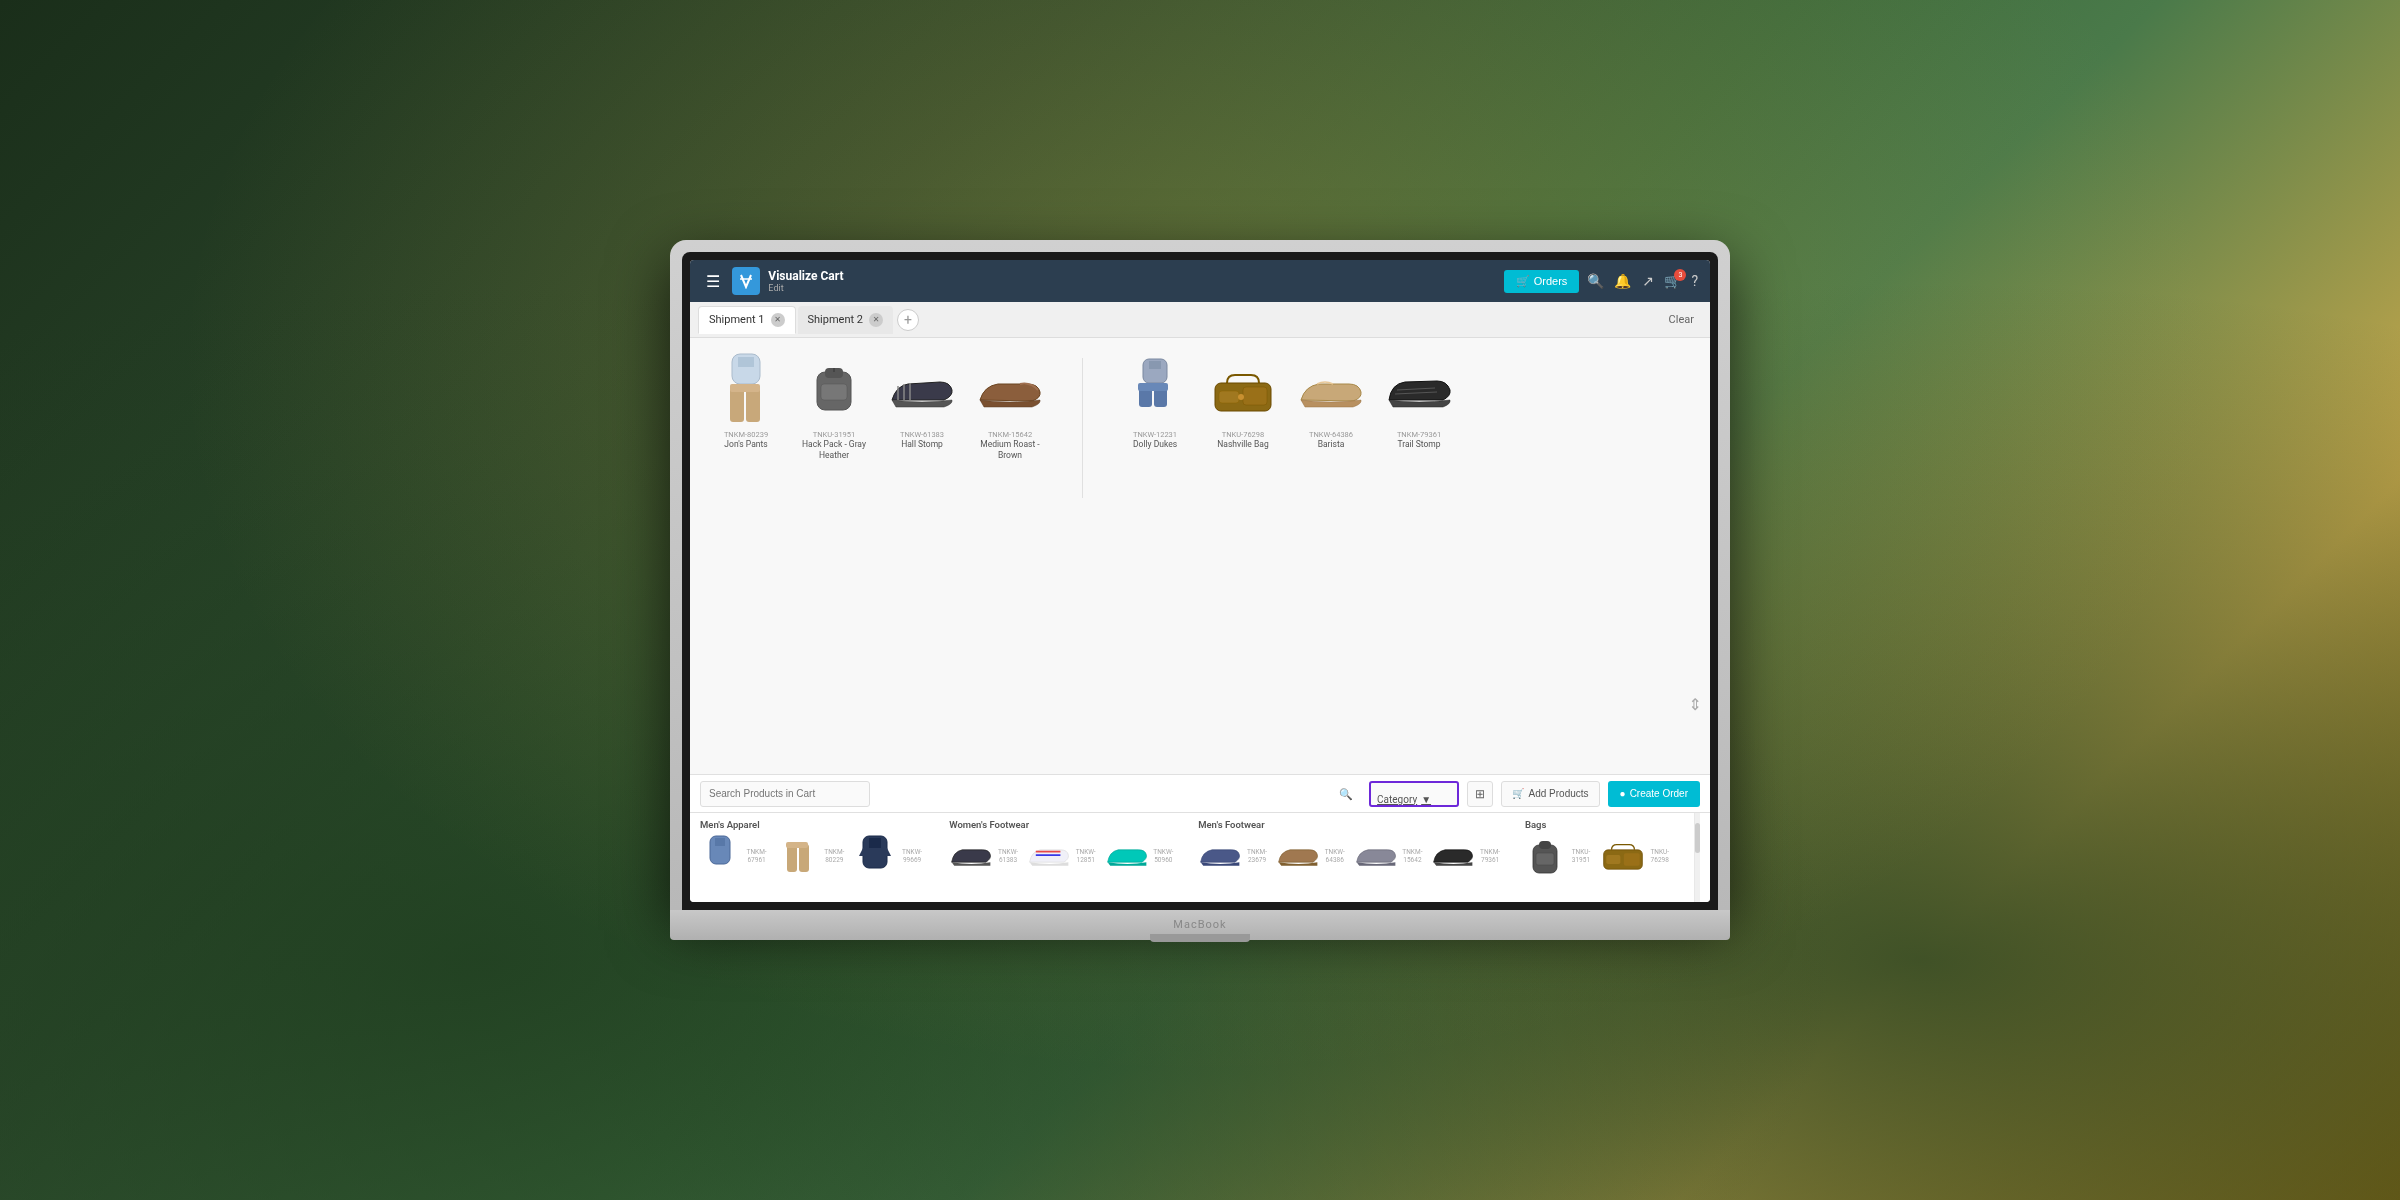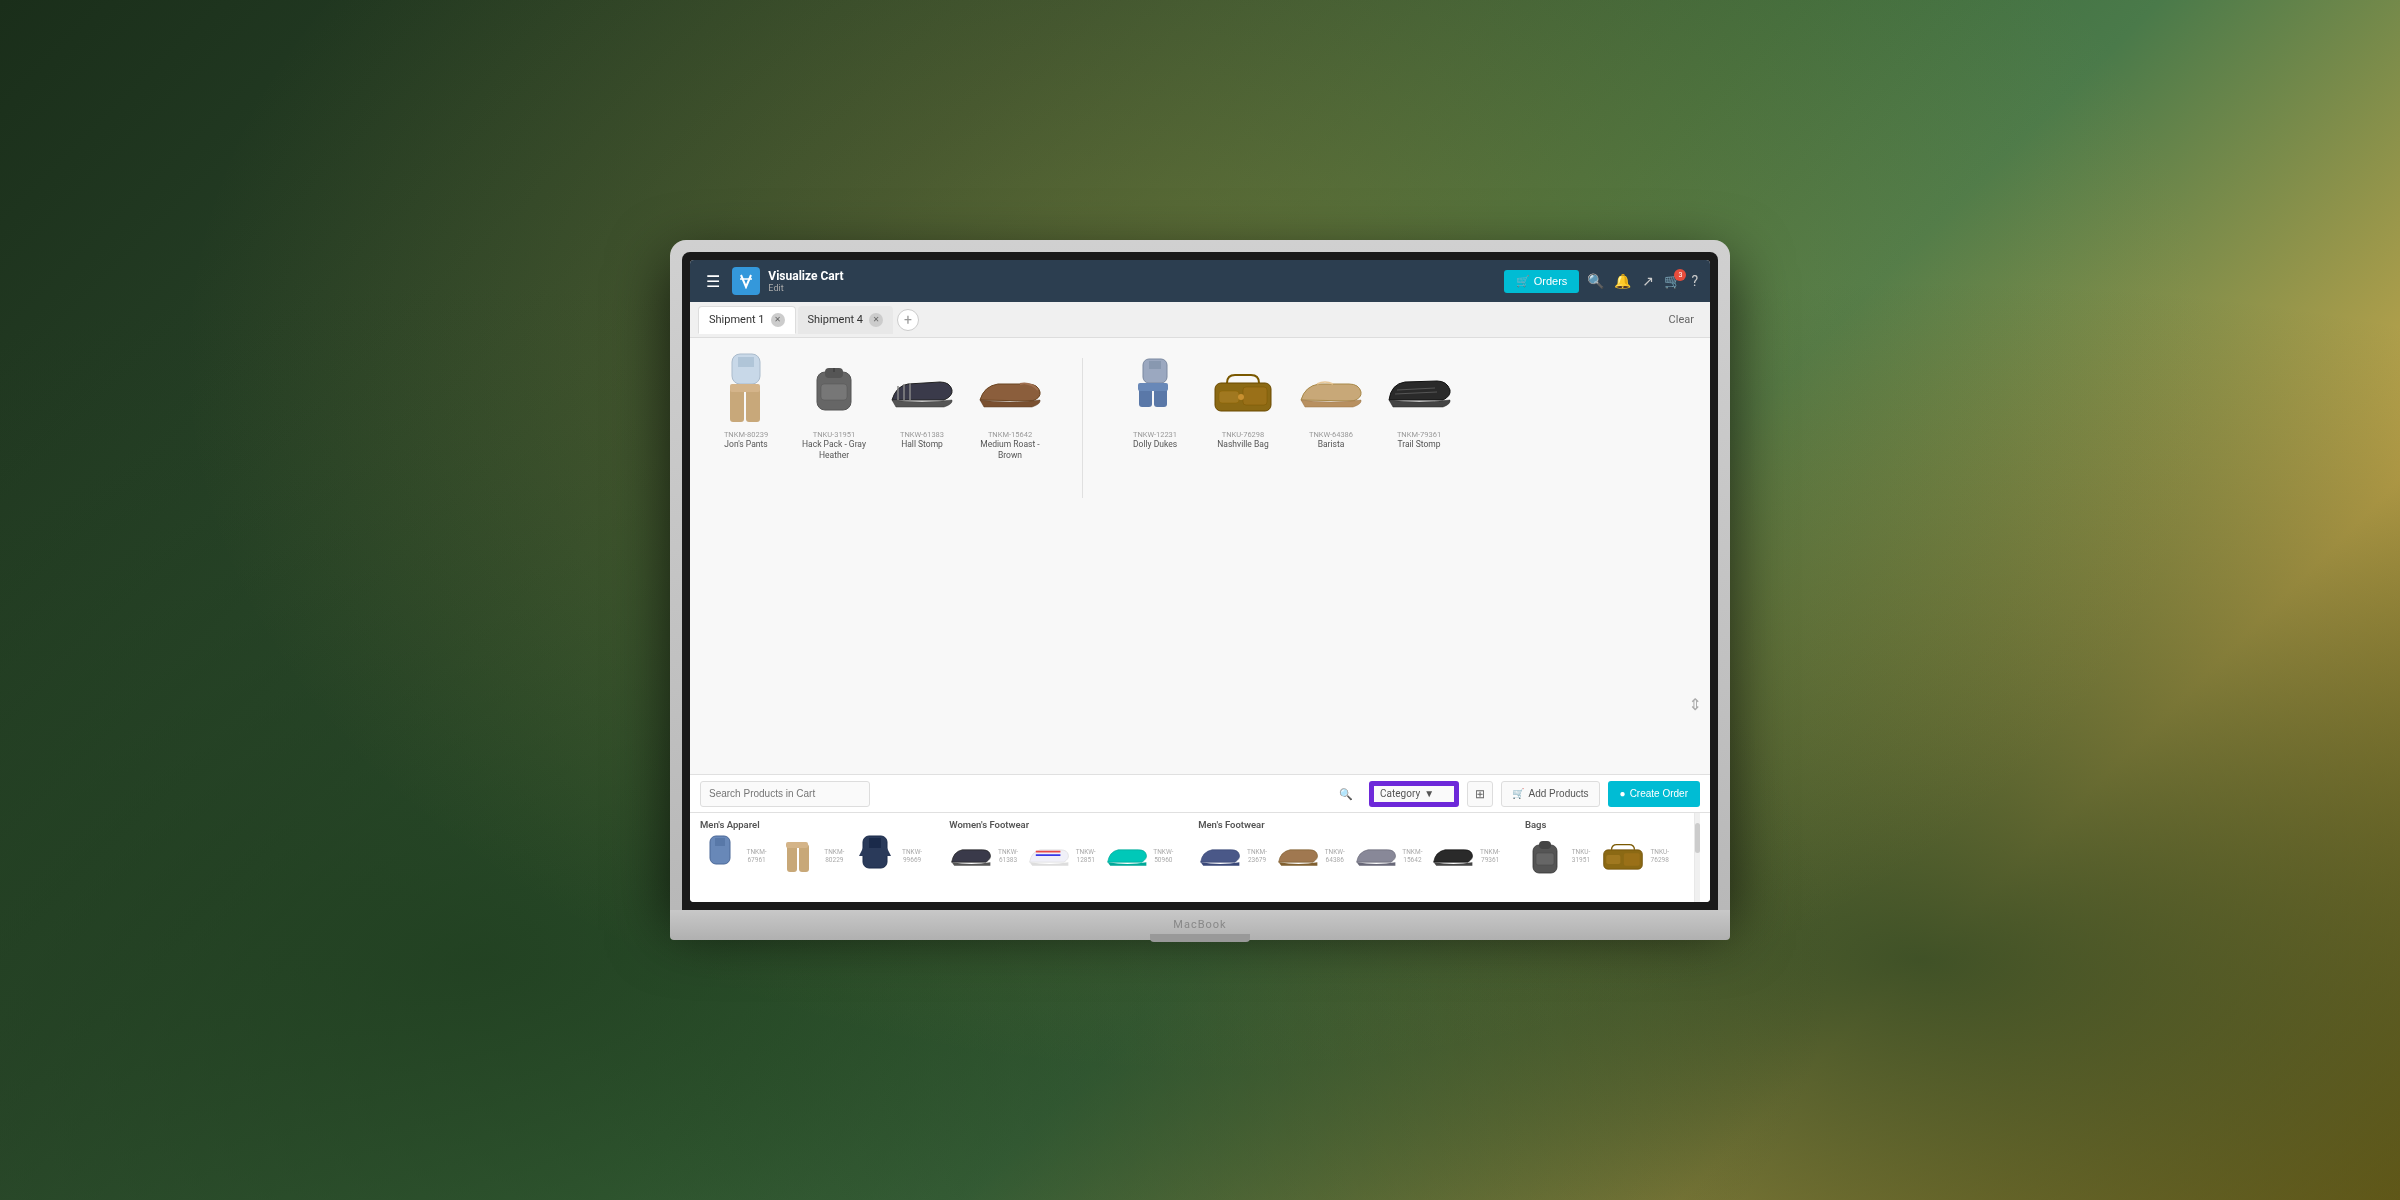--- a/index.html
+++ b/index.html
@@ -345,31 +345,32 @@
       position: absolute;
       right: 8px;
       top: 50%;
       transform: translateY(-50%);
       color: #aaa;
       font-size: 11px;
       pointer-events: none;
     }
     .category-select {
       height: 26px;
-      border: 5px solid #6d28d9;
+      border: 2px solid #6d28d9;
       border-radius: 3px;
       padding: 0 6px;
       font-size: 10px;
       color: #555;
       background: #fafafa;
       cursor: pointer;
       display: flex;
-      align-items: center;
+      align-items: flex-end;
       gap: 4px;
       min-width: 90px;
+      text-decoration: underline;
     }
     .filter-btn {
       width: 26px;
       height: 26px;
       border: 1px solid #ddd;
       border-radius: 3px;
       background: #fafafa;
       display: flex;
       align-items: center;
       justify-content: center;
@@ -505,21 +506,21 @@
               <span class="navbar-icon">?</span>
             </div>
           </div>
 
           <div class="tabs-bar">
             <div class="tab active">
               <span>Shipment 1</span>
               <div class="tab-close">✕</div>
             </div>
             <div class="tab inactive" style="margin-left:2px;">
-              <span>Shipment 4</span>
+              <span>Shipment 2</span>
               <div class="tab-close">✕</div>
             </div>
             <div class="tab-add">+</div>
             <div class="tab-spacer"></div>
             <span class="clear-btn">Clear</span>
           </div>
 
           <div class="canvas-area">
             <div class="canvas-inner">
               <div class="product-grid">

